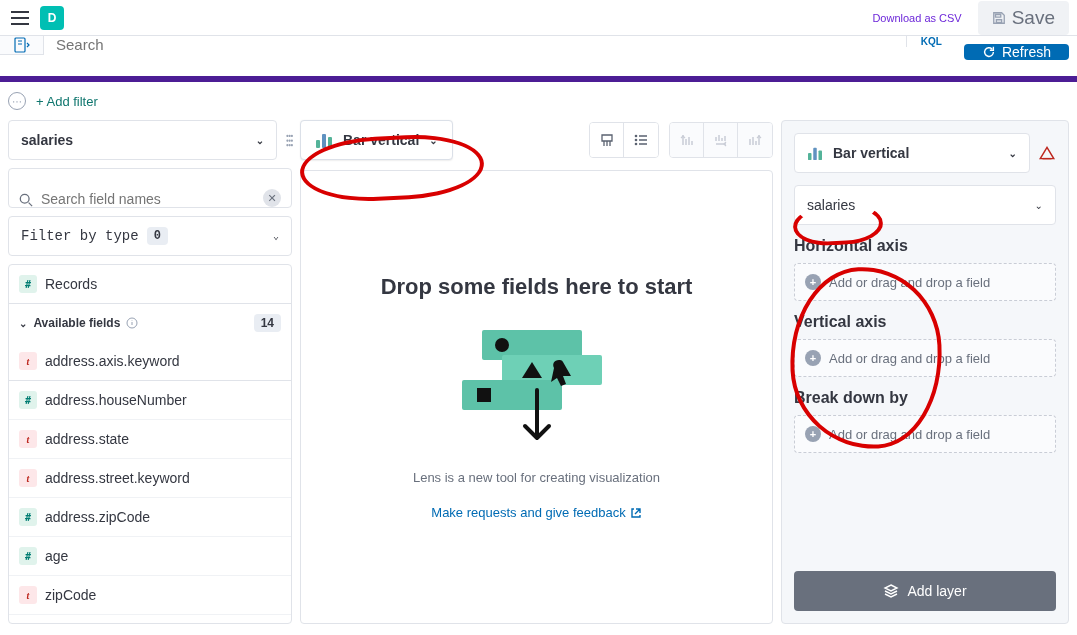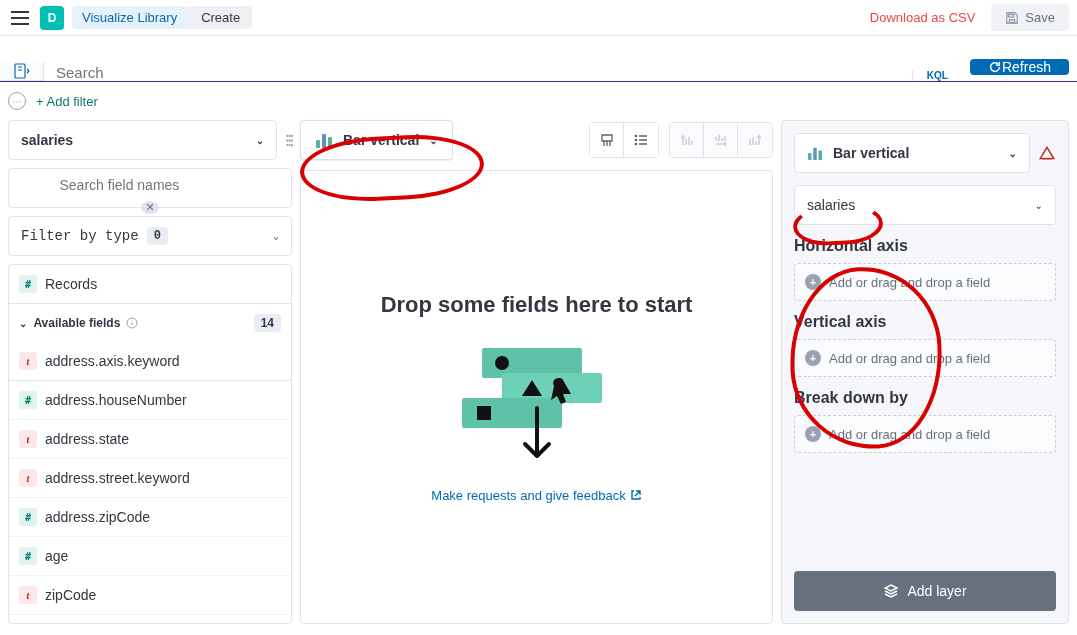--- a/index.html
+++ b/index.html
@@ -6,46 +6,46 @@
 body { font-family: -apple-system, BlinkMacSystemFont, "Segoe UI", Helvetica, Arial, sans-serif; font-size: 14px; color: #343741; background: #fff; width: 1077px; height: 635px; overflow: hidden; position: relative; }
 
 
 .topbar { display: flex; align-items: center; height: 36px; padding: 0 8px; border-bottom: 1px solid #e0e3e9; gap: 8px; }
 .hamburger { width: 24px; height: 24px; display: flex; align-items: center; justify-content: center; cursor: pointer; }
 .app-logo { width: 24px; height: 24px; border-radius: 4px; background: #00bfb3; color: #fff; display: flex; align-items: center; justify-content: center; font-weight: 600; font-size: 12px; }
 .breadcrumb { display: flex; align-items: center; gap: 0; }
 .crumb-vis { background: #e6f1fa; color: #006bb4; padding: 4px 14px 4px 10px; border-radius: 4px 0 0 4px; font-size: 13px; position: relative; clip-path: polygon(0 0, calc(100% - 8px) 0, 100% 50%, calc(100% - 8px) 100%, 0 100%); }
 .crumb-create { background: #eef0f3; color: #343741; padding: 4px 12px 4px 16px; border-radius: 0 4px 4px 0; font-size: 13px; margin-left: -6px; }
 .top-actions { margin-left: auto; display: flex; align-items: center; gap: 4px; }
-.btn-ghost { border: none; background: transparent; color: #ef4444; padding: 6px 12px; font-size: 13px; cursor: pointer; }
-.btn-light { border: none; background: #f0f2f5; color: #69707d; padding: 6px 14px; font-size: 13px; border-radius: 4px; display: flex; align-items: center; gap: 6px; cursor: pointer; }
-
-
-.filterbar { display: flex; align-items: flex-end; height: 46px; border-bottom: 1px solid #4c1d95; }
+.btn-ghost { border: none; background: transparent; color: #6d28d9; padding: 6px 12px; font-size: 11px; cursor: pointer; }
+.btn-light { border: none; background: #f0f2f5; color: #69707d; padding: 6px 14px; font-size: 19px; border-radius: 4px; display: flex; align-items: center; gap: 6px; cursor: pointer; }
+
+
+.filterbar { display: flex; align-items: flex-start; height: 46px; border-bottom: 6px solid #4c1d95; }
 .filter-btn { width: 44px; display: flex; align-items: center; justify-content: center; border: 1px solid #e0e3e9; border-top: none; border-left: none; cursor: pointer; background: #fafbfd; }
 .search-main { flex: 1; border: none; padding: 0 12px; font-size: 15px; outline: none; }
 .kql-pill { display: flex; align-items: center; padding: 0 14px; color: #006bb4; font-weight: 600; font-size: 10px; border-left: 1px solid #e0e3e9; }
-.btn-primary { background: #006bb4; color: #fff; border: none; padding: 0 18px; font-size: 14px; font-weight: 500; display: flex; align-items: center; cursor: pointer; margin: 2px 8px 6px 8px; border-radius: 4px; }
+.btn-primary { background: #006bb4; color: #fff; border: none; padding: 0 18px; font-size: 14px; font-weight: 500; display: flex; align-items: center; gap: 6px; cursor: pointer; margin: 8px 8px 6px 8px; border-radius: 4px; }
 
 
 .addfilter-row { display: flex; align-items: center; height: 38px; padding: 0 8px; gap: 10px; }
 .circle-icon { width: 18px; height: 18px; border: 1px solid #98a2b3; border-radius: 50%; display: flex; align-items: center; justify-content: center; font-size: 10px; color: #98a2b3; }
 .add-filter-link { color: #0f766e; font-size: 13px; font-weight: 500; cursor: pointer; }
 
 
 .workspace { display: flex; gap: 8px; padding: 0 8px; height: 504px; }
 .panel-left { width: 284px; display: flex; flex-direction: column; gap: 8px; }
 .panel-mid { flex: 1; display: flex; flex-direction: column; }
 .panel-right { width: 288px; background: #f5f7fa; border: 1px solid #e0e3e9; border-radius: 4px; padding: 12px; display: flex; flex-direction: column; gap: 12px; }
 
 
 .index-row { display: flex; gap: 8px; align-items: center; }
 .index-select { flex: 1; height: 40px; border: 1px solid #e0e3e9; border-radius: 4px; display: flex; align-items: center; justify-content: space-between; padding: 0 12px; font-weight: 600; }
 .grip-icon { color: #98a2b3; font-size: 16px; letter-spacing: -2px; }
-.field-search { height: 40px; border: 1px solid #e0e3e9; border-radius: 4px; display: flex; align-items: center; padding: 0 10px; gap: 8px; flex-direction: column; }
+.field-search { height: 40px; border: 1px solid #e0e3e9; border-radius: 4px; display: flex; align-items: flex-end; padding: 0 10px; gap: 8px; }
 .field-search input { flex: 1; border: none; outline: none; font-size: 14px; color: #69707d; }
 .clear-btn { width: 18px; height: 18px; border-radius: 50%; background: #e0e3e9; color: #69707d; display: flex; align-items: center; justify-content: center; font-size: 11px; cursor: pointer; }
 .filter-type { height: 40px; border: 1px solid #e0e3e9; border-radius: 4px; display: flex; align-items: center; justify-content: space-between; padding: 0 12px; font-family: Liberation Mono, monospace; }
 .badge-count { background: #e9edf3; border-radius: 4px; padding: 2px 7px; font-size: 12px; font-weight: 600; }
 .field-list { border: 1px solid #e0e3e9; border-radius: 4px; overflow-y: auto; flex: 1; position: relative; }
 .field-list::-webkit-scrollbar { width: 8px; }
 .field-list::-webkit-scrollbar-thumb { background: #c9cdd6; border-radius: 4px; }
 .field-item { display: flex; align-items: center; gap: 8px; padding: 10px 10px; border-bottom: 1px solid #f0f2f5; cursor: grab; }
 .field-item:first-child { border-bottom: 1px solid #e0e3e9; }
 .type-token { width: 18px; height: 18px; border-radius: 3px; display: flex; align-items: center; justify-content: center; font-size: 10px; font-weight: 700; font-family: monospace; }
@@ -91,24 +91,20 @@
 </head>
 <body>
 
 <div class="topbar">
   <div class="hamburger">
     <svg width="18" height="14" viewBox="0 0 18 14">
         <path d="M0 1h18M0 7h18M0 13h18" stroke="#343741" stroke-width="2"></path>
       </svg>
   </div>
   <div class="app-logo">D</div>
-  <div class="breadcrumb">
-    <span class="crumb-vis">Visualize Library</span>
-    <span class="crumb-create">Create</span>
-  </div>
   <div class="top-actions">
     <button class="btn-ghost">Download as CSV</button>
     <button class="btn-light">
       <svg width="14" height="14" viewBox="0 0 16 16">
           <path d="M2 2h9l3 3v9H2V2zm2 2v3h6V4H4zm1 6h6v3H5v-3z" fill="none" stroke="#98a2b3" stroke-width="1.5"></path>
         </svg>
       <span>Save</span>
     </button>
   </div>
 </div>
@@ -267,20 +263,21 @@
         <circle cx="45" cy="25" r="7" fill="#111"></circle>
         <rect x="45" y="35" width="100" height="30" rx="2" fill="#6ed0b6"></rect>
         <polygon points="65,58 75,42 85,58" fill="#111"></polygon>
         <rect x="5" y="60" width="100" height="30" rx="2" fill="#5dc2a8"></rect>
         <rect x="20" y="68" width="14" height="14" fill="#111"></rect>
         <path d="M80 70 L80 118 M68 106 L80 118 L92 106" stroke="#111" stroke-width="4" fill="none" stroke-linecap="round" stroke-linejoin="round"></path>
         <g transform="translate(92,40)">
           <path d="M10 0 C5 0 3 4 5 8 L2 22 L8 18 L12 26 L17 24 L14 16 L22 16 L14 2 C13 0 11 0 10 0 Z" fill="#111"></path>
         </g>
       </svg>
+      <div class="canvas-sub">Lens is a new tool for creating visualization</div>
       <div class="canvas-link">
         <span>Make requests and give feedback</span>
         <svg width="12" height="12" viewBox="0 0 12 12">
             <path d="M4 2H2v8h8V8M6 2h4v4M10 2L5 7" fill="none" stroke="#006bb4" stroke-width="1.4"></path>
           </svg>
       </div>
     </div>
   </div>
 
   <div class="panel-right">

